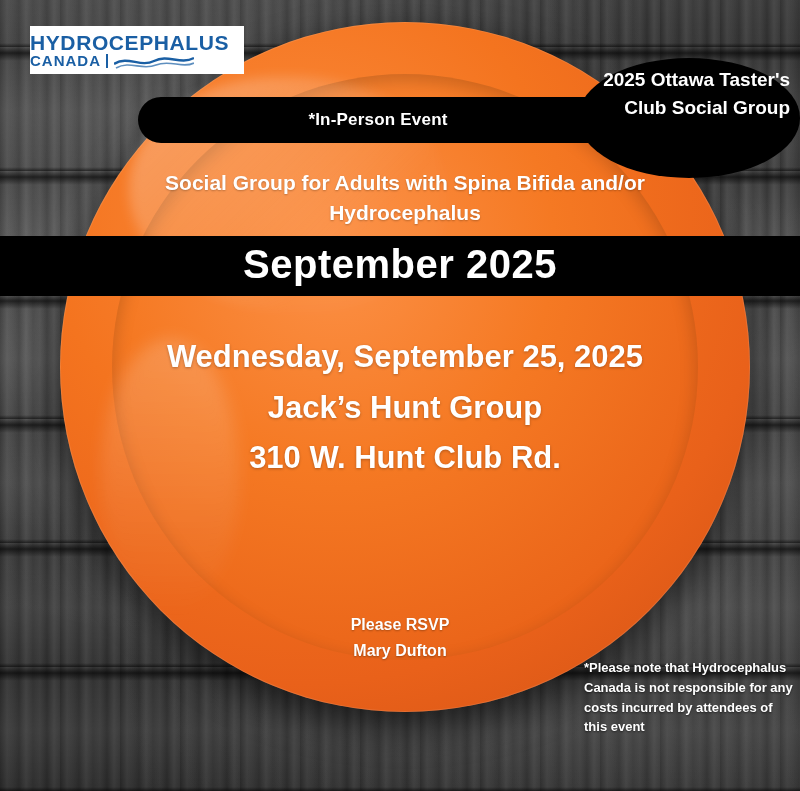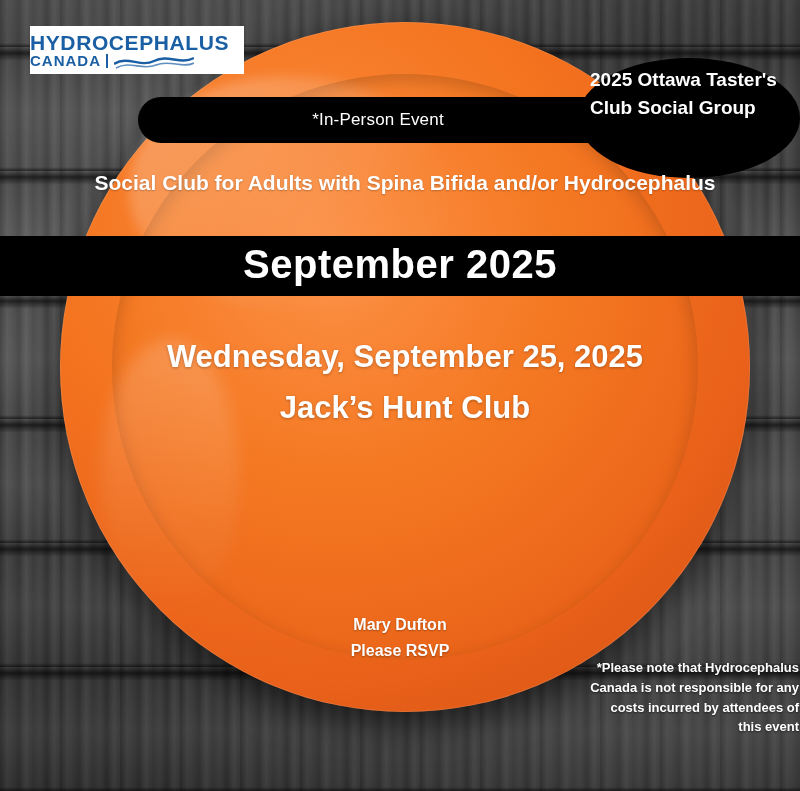--- a/index.html
+++ b/index.html
@@ -122,29 +122,29 @@
     position: absolute;
     left: 138px;
     top: 97px;
     width: 480px;
     height: 46px;
     display: flex;
     align-items: center;
     justify-content: center;
     color: #fff;
     font-size: 17px;
-    font-weight: normal;
+    font-weight: bold;
     letter-spacing: 0.2px;
   }
   .corner-title {
     position: absolute;
     left: 590px;
     top: 66px;
     width: 200px;
-    text-align: left;
+    text-align: right;
     color: #fff;
     font-size: 19px;
     font-weight: bold;
     line-height: 1.45;
   }
   .subtitle {
     position: absolute;
     left: 90px;
     top: 168px;
     width: 630px;
@@ -191,21 +191,21 @@
     font-size: 16px;
     font-weight: bold;
     line-height: 1.62;
     text-shadow: 0 1px 2px rgba(0,0,0,0.3);
   }
   .disclaimer {
     position: absolute;
     left: 584px;
     top: 658px;
     width: 215px;
-    text-align: right;
+    text-align: left;
     color: #fff;
     font-size: 13px;
     font-weight: bold;
     line-height: 1.52;
     text-shadow: 0 1px 2px rgba(0,0,0,0.55);
   }
 
   
   .logo {
     position: absolute;
@@ -266,32 +266,33 @@
   <div class="blob-circle"></div>
   <div class="band band-spoon"></div>
   <div class="band band-wide"></div>
 
   <div class="in-person">*In-Person Event</div>
 
   <div class="corner-title">
     <span>2025  Ottawa Taster's Club Social Group</span>
   </div>
 
-  <div class="subtitle">Social Club for Adults with Spina Bifida and/or Hydrocephalus</div>
+  <div class="subtitle">Social Group for Adults with Spina Bifida and/or Hydrocephalus</div>
 
   <div class="month">September 2025</div>
 
   <div class="details">
     <div>Wednesday, September 25, 2025</div>
-    <div>Jack’s Hunt Club</div>
+    <div>Jack’s Hunt Group</div>
+    <div>310 W. Hunt Club Rd.</div>
   </div>
 
   <div class="rsvp">
+    <div>Please  RSVP</div>
     <div>Mary  Dufton</div>
-    <div>Please  RSVP</div>
   </div>
 
   <div class="disclaimer">*Please note that Hydrocephalus Canada is not responsible for any costs incurred by attendees of this event</div>
 
   <div class="logo">
     <div class="logo-row1">HYDROCEPHALUS</div>
     <div class="logo-row2">
       <span class="logo-canada">CANADA</span>
       <span class="logo-bar"></span>
       <span class="logo-wave">

